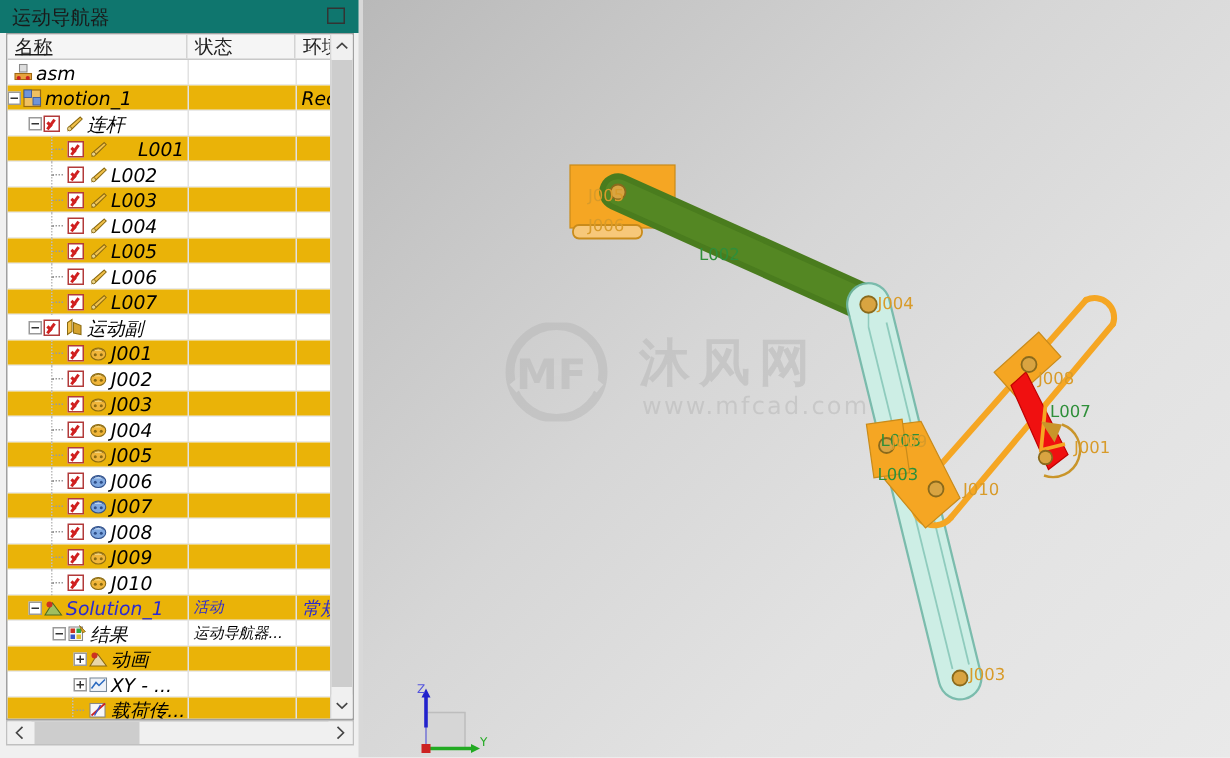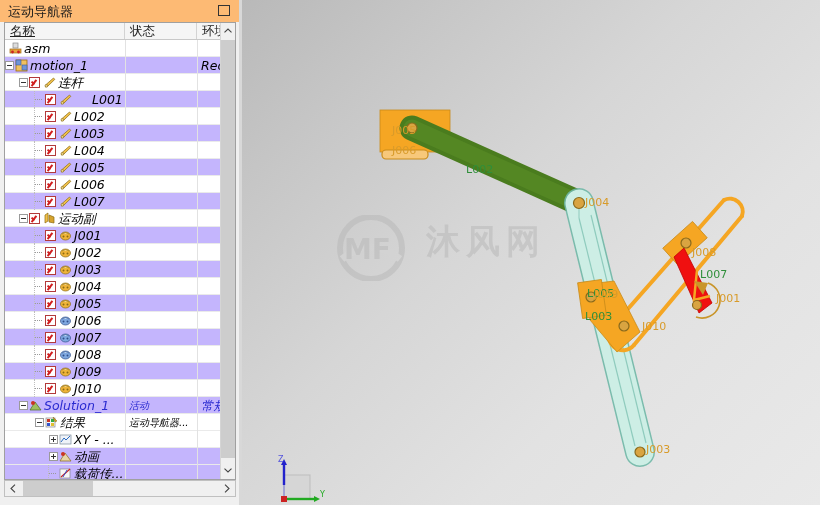--- a/index.html
+++ b/index.html
@@ -13,21 +13,21 @@
   #root{position:relative;width:820px;height:505px;}
 
   
   #nav-panel{
     position:absolute;left:0;top:0;width:240px;height:505px;
     background:#f0f0f0;
     box-sizing:border-box;
   }
   #nav-title-bar{
     position:absolute;left:0;top:0;width:240px;height:22px;
-    background:#fdba74;
+    background:#0f766e;
   }
   #nav-title{
     position:absolute;left:8px;top:3px;font-size:13px;color:#1a1a1a;
     letter-spacing:0px;white-space:nowrap;
   }
   #nav-maximize{
     position:absolute;right:10px;top:5px;width:12px;height:11px;
     border:1.5px solid #333;box-sizing:border-box;background:transparent;
     cursor:pointer;
   }
@@ -53,21 +53,21 @@
 
   #rows{
     position:absolute;left:0;top:17px;width:215px;height:440px;
   }
   .row{
     position:relative;height:17px;width:215px;
     box-sizing:border-box;
     border-bottom:1px solid #eaeaea;
     font-style:italic;
   }
-  .row.alt{background:#c4b5fd;}
+  .row.alt{background:#eab308;}
   .vline{
     position:absolute;top:0;height:17px;width:1px;background:#e2e2e2;
   }
   .vline.c1{left:120px;}
   .vline.c2{left:192px;}
   .label{
     position:absolute;top:1px;height:15px;line-height:15px;
     font-size:12.5px;white-space:nowrap;color:#000;
   }
   .label.blue{color:#2a2ad0;}
@@ -528,43 +528,43 @@
                 <rect x="2" y="3" width="3" height="3" fill="#cc3322"></rect>
                 <rect x="6" y="3" width="3" height="3" fill="#33aa44"></rect>
                 <rect x="2" y="7" width="3" height="3" fill="#3355cc"></rect>
                 <rect x="6" y="7" width="3" height="3" fill="#e0c030"></rect>
                 <path d="M8 1 L12 5 L10 6 Z" fill="#d8a020" stroke="#8a6a12" stroke-width=".5"></path>
               </svg>
             </span>
             <div class="label" style="left: 55px;">结果</div>
             <div class="col1" style="left: 124px;">运动导航器...</div>
           </div>
+          <div class="row alt">
+            <div class="vline c1"></div>
+            <div class="vline c2"></div>
+            <div class="exp plus" style="left: 44px;"></div>
+            <span class="ic" style="left: 54px;">
+              <svg width="13" height="13" viewBox="0 0 13 13">
+                <path d="M1 11 L6 3 L12 11 Z" fill="#e8d6a8" stroke="#8a6a12" stroke-width=".7"></path>
+                <circle cx="4" cy="4" r="2" fill="#cc3322"></circle>
+              </svg>
+            </span>
+            <div class="label" style="left: 69px;">动画</div>
+          </div>
           <div class="row">
             <div class="vline c1"></div>
             <div class="vline c2"></div>
             <div class="exp plus" style="left: 44px;"></div>
             <span class="ic" style="left: 54px;">
               <svg width="13" height="13" viewBox="0 0 13 13">
                 <rect x="1" y="2" width="11" height="9" fill="#eef2f8" stroke="#7a8a9a" stroke-width=".7"></rect>
                 <path d="M2 9 L5 5 L7 7 L11 3" fill="none" stroke="#2a6ac0" stroke-width="1"></path>
               </svg>
             </span>
             <div class="label" style="left: 69px;">XY - ...</div>
-          </div>
-          <div class="row alt">
-            <div class="vline c1"></div>
-            <div class="vline c2"></div>
-            <div class="exp plus" style="left: 44px;"></div>
-            <span class="ic" style="left: 54px;">
-              <svg width="13" height="13" viewBox="0 0 13 13">
-                <path d="M1 11 L6 3 L12 11 Z" fill="#e8d6a8" stroke="#8a6a12" stroke-width=".7"></path>
-                <circle cx="4" cy="4" r="2" fill="#cc3322"></circle>
-              </svg>
-            </span>
-            <div class="label" style="left: 69px;">动画</div>
           </div>
           <div class="row alt">
             <div class="vline c1"></div>
             <div class="vline c2"></div>
             <div class="dot" style="left: 43px; width: 8px;"></div>
             <div class="tdot" style="left: 43px;"></div>
             <span class="ic" style="left: 54px;">
               <svg width="13" height="13" viewBox="0 0 13 13">
                 <rect x="1" y="2" width="10" height="9" fill="#f7f7f7" stroke="#888" stroke-width=".7"></rect>
                 <path d="M2 10 L11 2" stroke="#cc2222" stroke-width="1.2"></path>
@@ -609,20 +609,21 @@
 
   <div id="view3d">
 
     <div id="watermark">
       <svg width="86" height="66" viewBox="0 0 86 66">
         <circle cx="41" cy="33" r="31" fill="none" stroke="#b9b9b9" stroke-width="6"></circle>
         <path d="M12 44 Q40 20 70 44" fill="none" stroke="#d4d4d4" stroke-width="7"></path>
         <text x="14" y="44" font-size="28" font-weight="bold" fill="#b9b9b9" font-family="DejaVu Sans, sans-serif">MF</text>
       </svg>
       <div id="wm-text">沐风网</div>
+      <div id="wm-url">www.mfcad.com</div>
     </div>
 
     <svg id="mech" width="578" height="505" viewBox="0 0 578 505" style="position:absolute;left:0;top:0;">
 
       <rect x="138" y="110" width="70" height="42" fill="#f5a623" stroke="#c98b1a" stroke-width="0.8"></rect>
 
       <rect x="140" y="150" width="46" height="9" rx="4" fill="#f7c87a" stroke="#c98b1a" stroke-width="1.2"></rect>
 
       <g>
         <path d="M170 128 L337 203" stroke="#4a7c1e" stroke-width="25" stroke-linecap="round" fill="none"></path>

